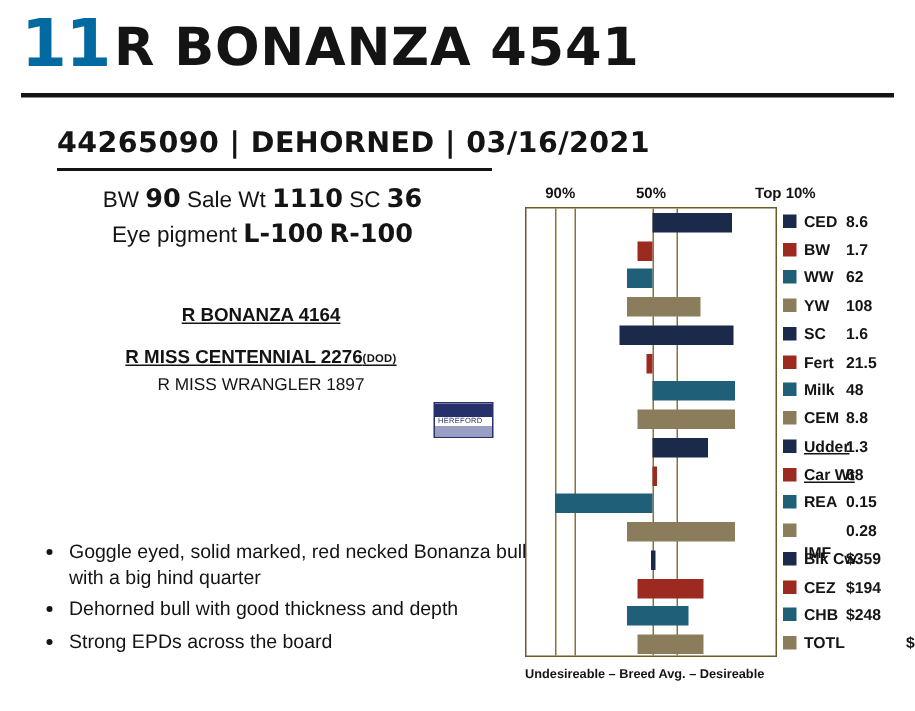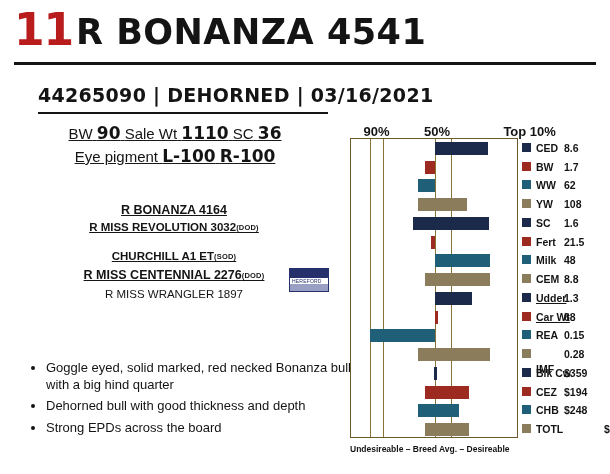--- a/index.html
+++ b/index.html
@@ -29,21 +29,21 @@
     height: 62px;
   }
   .lot-number {
     position: absolute;
     left: 14px;
     top: 8px;
     font-family: "DejaVu Sans", sans-serif;
     font-weight: bold;
     font-size: 44px;
     line-height: 44px;
-    color: #b91c1c;
+    color: #0369a1;
     letter-spacing: -1px;
   }
   .animal-name {
     position: absolute;
     left: 76px;
     top: 13px;
     font-family: "DejaVu Sans", sans-serif;
     font-weight: bold;
     font-size: 35px;
     line-height: 38px;
@@ -81,21 +81,20 @@
     background: #141414;
   }
 
   
   .stats {
     position: absolute;
     left: 20px;
     top: 122px;
     width: 310px;
     text-align: center;
-    text-decoration: underline;
   }
   .stat-row {
     font-size: 15px;
     line-height: 23px;
     color: #141414;
     white-space: nowrap;
   }
   .stat-row b {
     font-family: "DejaVu Sans", sans-serif;
     font-weight: bold;
@@ -202,21 +201,21 @@
     height: 340px;
   }
   .chart-top-labels {
     position: absolute;
     left: 0; top: 0;
     width: 252px;
     height: 14px;
   }
   .chart-top-labels span {
     position: absolute;
-    font-size: 13px;
+    font-size: 10px;
     font-weight: bold;
     color: #141414;
     white-space: nowrap;
   }
   .plot {
     position: absolute;
     left: 0;
     top: 16px;
     width: 168px;
     height: 300px;
@@ -293,27 +292,21 @@
     </div>
     <div class="stat-row">
       <span class="stat-label">Eye pigment</span>
       <b>L-100</b>
       <b>R-100</b>
     </div>
   </div>
 
   <div class="pedigree">
     <div class="ped-row ped-mid">R BONANZA 4164</div>
-    <div class="ped-row ped-sire-top">
-      <span>R MISS REVOLUTION 3032</span><span class="tiny">(DOD)</span>
-    </div>
     <div style="height:10px"></div>
-    <div class="ped-row ped-dam-top">
-      <span>CHURCHILL A1 ET</span><span class="tiny">(SOD)</span>
-    </div>
     <div class="ped-row ped-mid">
       <span>R MISS CENTENNIAL 2276</span><span class="tiny">(DOD)</span>
     </div>
     <div class="ped-row ped-plain">R MISS WRANGLER 1897</div>
   </div>
 
   <div class="mini-logo">
     <div class="ml-top"></div>
     <div class="ml-txt">HEREFORD BEEF</div>
     <div class="ml-bot"></div>

